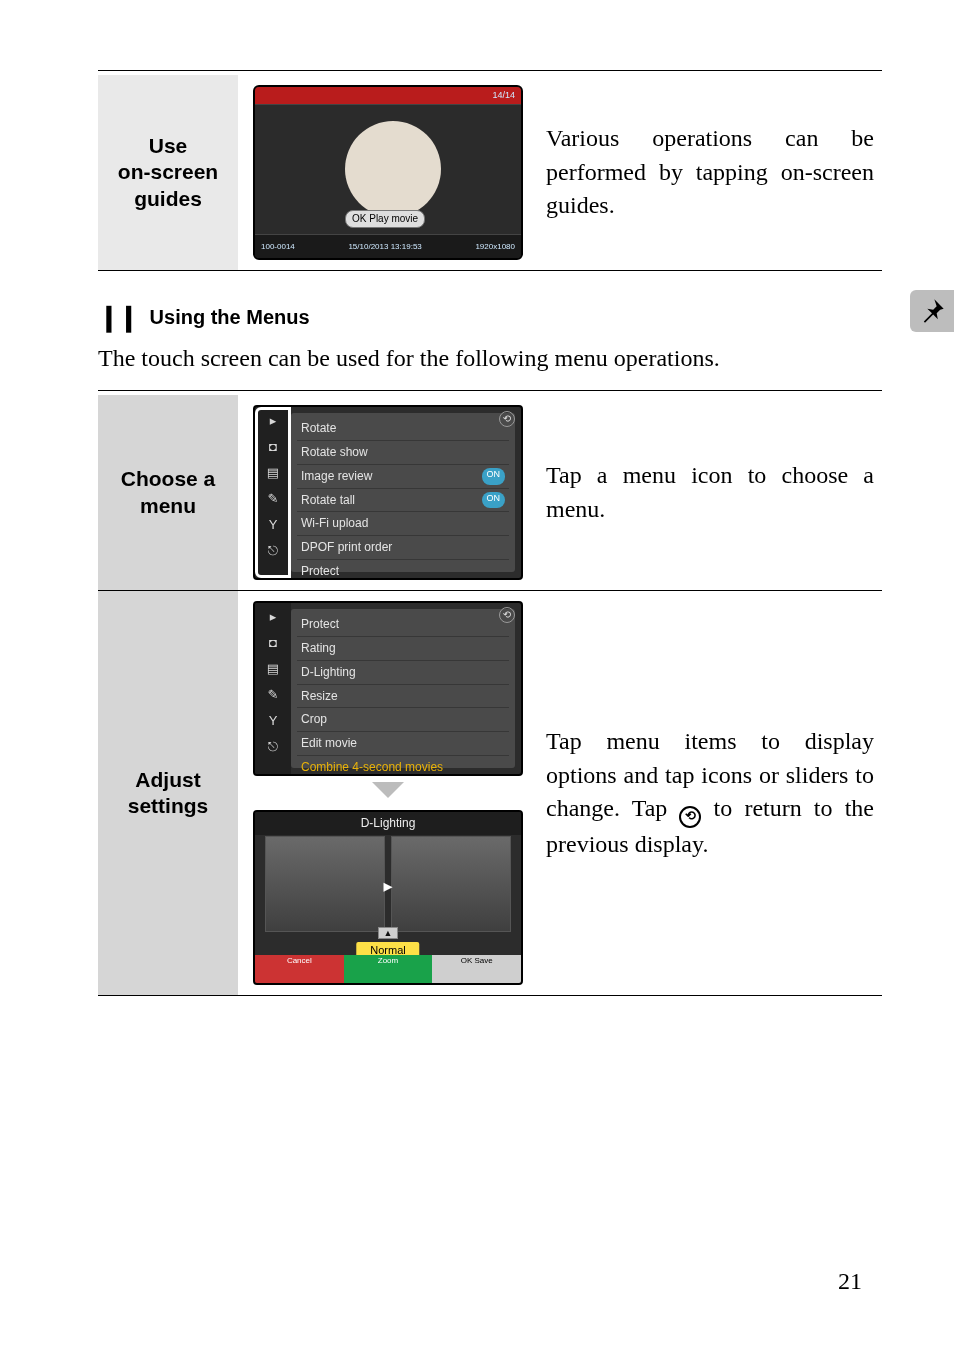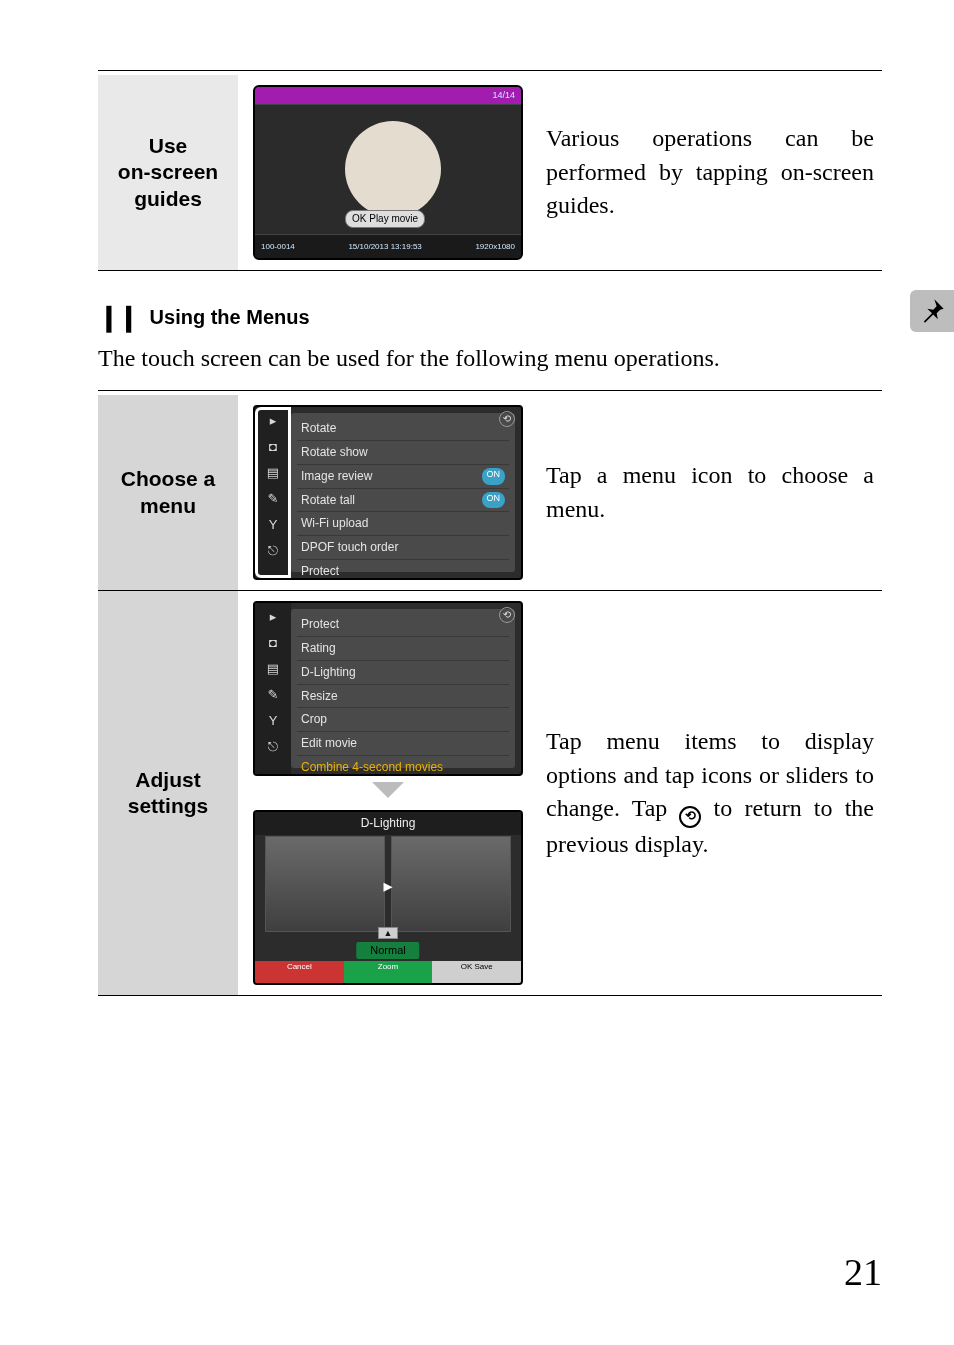--- a/index.html
+++ b/index.html
@@ -80,36 +80,36 @@
     background: #bdbdbd;
     border-top-left-radius: 6px;
     border-bottom-left-radius: 6px;
     display: flex;
     align-items: center;
     justify-content: center;
   }
   .side-tab svg { width: 28px; height: 28px; }
   .page-num {
     position: absolute;
-    right: 72px;
+    right: 92px;
     bottom: 46px;
-    font-size: 38px;
+    font-size: 24px;
     margin-top: 48px;
   }
 
   
   .cam-screen {
     width: 270px; height: 175px;
     background: #2b2b2b; border: 2px solid #000; border-radius: 6px;
     position: relative; margin: 0 auto;
     color: #cfcfcf; font-family: Arial, sans-serif; font-size: 10px;
     overflow: hidden;
   }
   .cam-screen .topbar {
-    height: 18px; background: #a21caf; border-bottom: 1px solid #444;
+    height: 18px; background: #b91c1c; border-bottom: 1px solid #444;
     text-align: right; padding: 2px 6px; font-size: 9px; color: #cfe9ff;
   }
   .cam-screen .bottombar {
     position: absolute; bottom: 0; left: 0; right: 0; height: 24px;
     background: #1a1a1a; border-top: 1px solid #444;
     display: flex; justify-content: space-between; align-items: center;
     padding: 0 6px; font-size: 8px; color: #cfe9ff;
   }
   .cam-screen .face {
     position: absolute; top: 34px; left: 90px; width: 96px; height: 96px;
@@ -197,31 +197,31 @@
   .dlight .title { text-align: center; font-size: 12px; background: #1e1e1e; padding: 3px 0; }
   .dlight .split {
     position: absolute; top: 24px; left: 10px; right: 10px; height: 96px; display: flex; gap: 6px;
   }
   .dlight .split div {
     flex: 1; background: linear-gradient(180deg,#6a6a6a,#3f3f3f); border: 1px solid #555;
   }
   .dlight .arrow { position:absolute; top:62px; left:50%; transform:translateX(-50%); color:#fff; font-size:18px; }
   .dlight .normal {
     position:absolute; bottom:24px; left:50%; transform:translateX(-50%);
-    background:#15803d; color:#000; font-size:11px; padding:1px 14px; border-radius:2px;
+    background:#fde047; color:#000; font-size:11px; padding:1px 14px; border-radius:2px;
   }
   .dlight .tri-up, .dlight .tri-down {
     position:absolute; left:50%; transform:translateX(-50%);
     width:20px; height:12px; background:#cfcfcf; border:1px solid #888;
     display:flex; align-items:center; justify-content:center; font-size:9px; color:#111;
   }
   .dlight .tri-up { bottom:44px; }
   .dlight .tri-down { bottom:10px; }
   .dlight .footer {
-    position:absolute; bottom:0; left:0; right:0; height:22px;
+    position:absolute; bottom:0; left:0; right:0; height:28px;
     display:flex; font-size:8px; color:#000;
   }
   .dlight .footer span { flex:1; text-align:center; }
   .dlight .footer .a{background:#c33;color:#fff}
   .dlight .footer .b{background:#19a24a;color:#fff}
   .dlight .footer .c{background:#cfcfcf}
 
   .stack { display: flex; flex-direction: column; gap: 4px; }
   .circ-icon { display:inline-flex; width:22px; height:22px; border:2px solid #000; border-radius:50%; align-items:center; justify-content:center; font-size:13px; font-weight:bold; vertical-align:-4px; }
 </style>
@@ -299,21 +299,21 @@
                 <span class="on">ON</span>
               </div>
           <div class="item">
                 <span>Rotate tall</span>
                 <span class="on">ON</span>
               </div>
           <div class="item">
                 <span>Wi-Fi upload</span>
               </div>
           <div class="item">
-                <span>DPOF touch order</span>
+                <span>DPOF print order</span>
               </div>
           <div class="item" style="border-bottom:none">
                 <span>Protect</span>
               </div>
         </div>
       </div>
     </td>
     <td class="row-desc">Tap a menu icon to choose a menu.</td>
   </tr>
 

